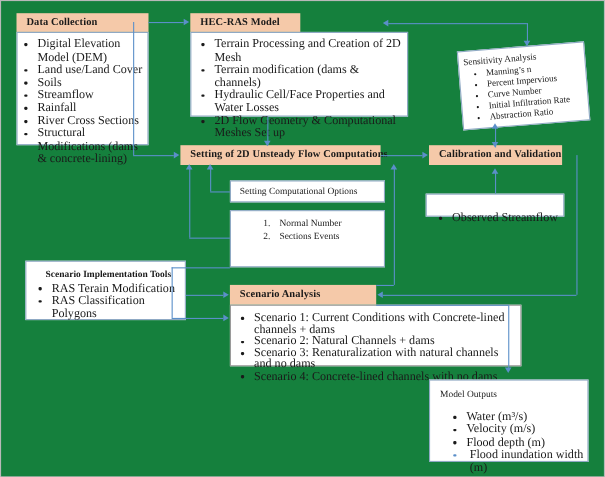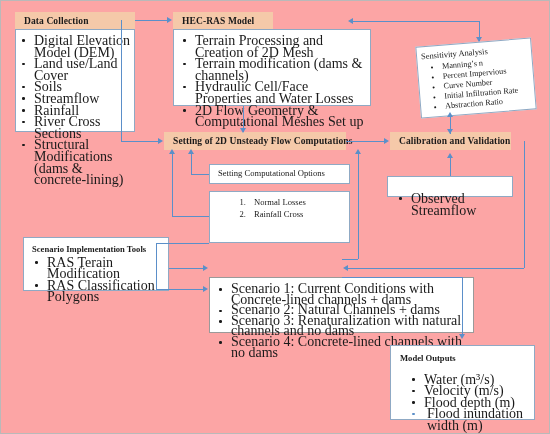--- a/index.html
+++ b/index.html
@@ -4,21 +4,21 @@
 <style>
   html,body{margin:0;padding:0;background:#ffffff;}
   body{
     font-family:"Liberation Serif", serif;
     width:550px;height:434px;overflow:hidden;
   }
   #frame{
     position:relative;width:550px;height:434px;
     box-sizing:border-box;
     border:1px solid #b9b9b9;
-    background:#fca5a5;
+    background:#15803d;
   }
   .box{position:absolute;box-sizing:border-box;}
   
   .hdr{
     background:#f5c9a9;
     font-weight:bold;
     font-size:9.5px;
     color:#1a1a1a;
     display:flex;align-items:center;
     padding-left:9px;
@@ -29,21 +29,21 @@
   .panel{
     border:1px solid #8fa9c4;
     background:#ffffff;
   }
   .panel.gray{border:1px solid #9a9a9a;}
   ul.bl{
     list-style:none;margin:0;padding:0;
   }
   ul.bl li{
     position:relative;
-    font-size:14px;
+    font-size:11px;
     line-height:11.6px;
     color:#1a1a1a;
     padding-left:15px;
     margin:0;
   }
   ul.bl li::before{
     content:"";
     position:absolute;left:3px;top:4.4px;
     width:2.6px;height:2.6px;border-radius:50%;
     background:#1a1a1a;
@@ -110,52 +110,53 @@
   </div>
 
   <div class="box hdr" style="left:163px;top:131px;width:182px;height:18px;">Setting of 2D Unsteady Flow Computations</div>
 
   <div class="box panel" style="left:208px;top:163px;width:141px;height:20px;display:flex;align-items:center;padding-left:8px;">
     <span class="plain">Setting Computational Options</span>
   </div>
 
   <div class="box panel" style="left:208px;top:190px;width:141px;height:52px;padding:5px 3px 3px 8px;">
     <ol class="num">
-      <li>Normal Losses</li>
-      <li>Rainfall Cross</li>
+      <li>Normal Number</li>
+      <li>Sections Events</li>
     </ol>
   </div>
 
   <div class="box hdr" style="left:389px;top:131px;width:121px;height:18px;">Calibration and Validation</div>
 
   <div class="box panel" style="left:386px;top:175px;width:126px;height:21px;padding:16px 3px 3px 8px;">
     <ul class="bl">
       <li>Observed Streamflow</li>
     </ul>
   </div>
 
   <div class="box panel" style="left:22px;top:236px;width:146px;height:54px;padding:6px 3px 3px 8px;">
-    <div class="plain" style="font-weight:bold;">Scenario Implementation Tools</div>
+    <div class="plain" style="font-weight:bold;text-align:center;">Scenario Implementation Tools</div>
     <ul class="bl" style="margin-top:1px;">
       <li>RAS Terain Modification</li>
       <li>RAS Classification Polygons</li>
     </ul>
   </div>
 
+  <div class="box hdr" style="left:208px;top:258px;width:133px;height:18px;">Scenario Analysis</div>
   <div class="box panel gray" style="left:208px;top:276px;width:265px;height:56px;padding:6px 3px 3px 6px;">
     <ul class="bl tight">
       <li>Scenario 1: Current Conditions with Concrete-lined channels + dams</li>
       <li>Scenario 2: Natural Channels + dams</li>
       <li>Scenario 3: Renaturalization with natural channels and no dams</li>
       <li>Scenario 4: Concrete-lined channels with no dams</li>
     </ul>
   </div>
 
   <div class="box panel" style="left:389px;top:344px;width:145px;height:75px;padding:7px 3px 3px 9px;">
-    <div class="plain" style="font-weight:bold;">Model Outputs</div>
+    <div class="plain" style="font-weight:normal;">Model Outputs</div>
     <ul class="bl" style="margin-top:9px;padding-left:9px;">
       <li>Water (m³/s)</li>
       <li>Velocity (m/s)</li>
       <li>Flood depth (m)</li>
       <li class="blue" style="padding-left:18px;">Flood inundation width (m)</li>
     </ul>
   </div>
 
   <div class="ln lnh" style="left:134px;top:19px;width:32px;"></div>
   <div class="ar ar-r" style="left:166px;top:16px;"></div>

